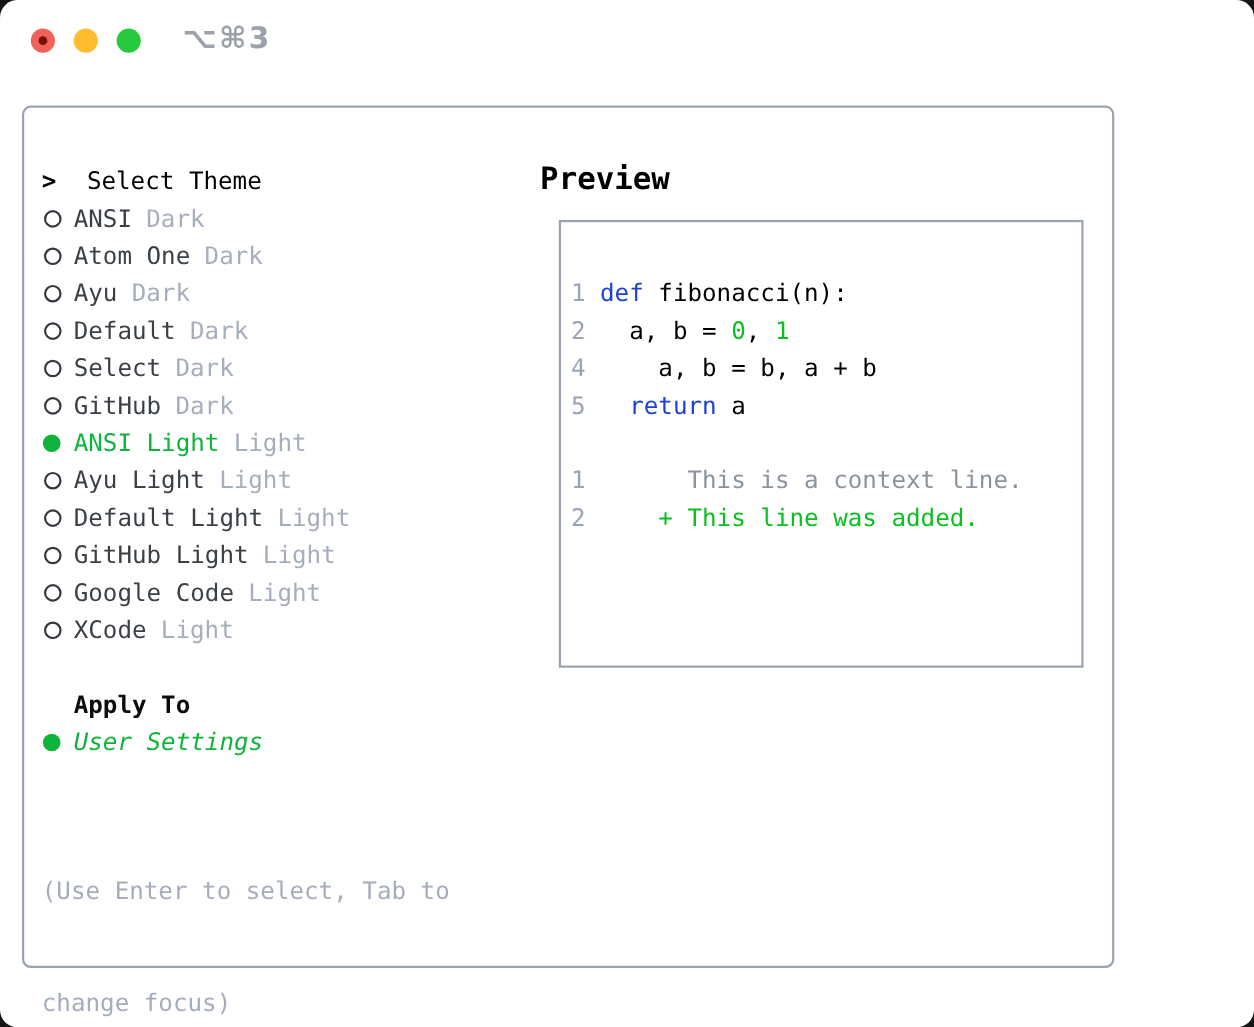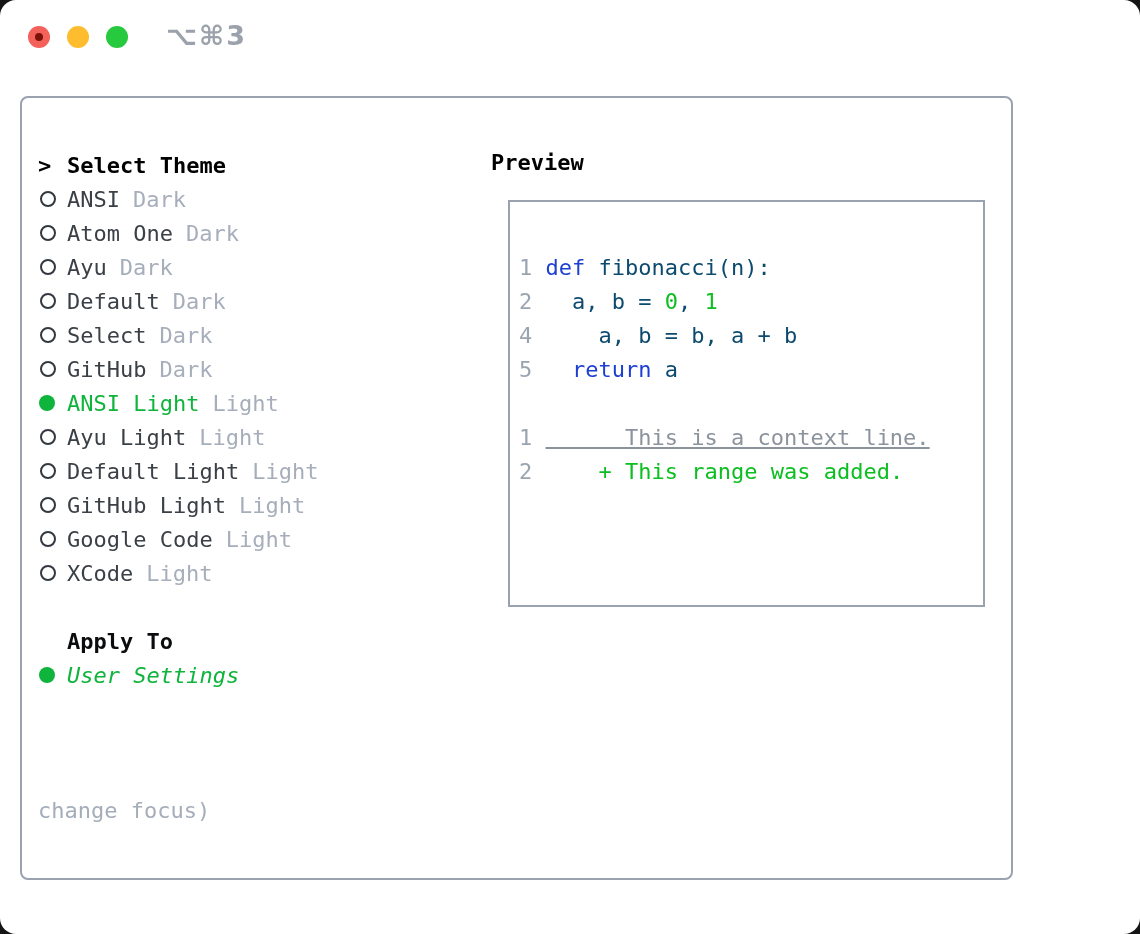--- a/index.html
+++ b/index.html
@@ -27,47 +27,47 @@
   
   .panel{
     position:absolute;left:20px;top:96px;width:993px;height:784px;
     box-sizing:border-box;border:2px solid var(--border-gray);border-radius:8px;
     background:#fff;
   }
   .left-col{position:absolute;left:16px;top:50px;width:430px;}
   .row{height:34px;display:flex;align-items:center;font-size:22px;}
   .marker{width:29px;flex:0 0 29px;display:flex;align-items:center;}
   .prompt{color:#000;font-weight:700;font-size:22px;}
-  .section-title{color:#000;font-weight:700;}
+  .section-title{color:#000;font-weight:400;margin-left:12px;}
   .sub-title{color:#0a0c0e;font-weight:700;}
   .circle{width:12px;height:12px;border:2px solid #33383f;border-radius:50%;margin-left:2px;box-sizing:content-box;}
   .circle.filled{width:16px;height:16px;border:none;margin-left:1px;background:var(--accent-green);}
   .t-name{color:#3b4046;white-space:pre;}
   .t-variant{color:var(--muted-gray);margin-left:13px;white-space:pre;}
   .theme-row.selected .t-name{color:var(--accent-green);}
   .apply-row .t-name{color:#3b4046;font-style:italic;}
   .apply-row.selected .t-name{color:var(--accent-green);}
   .spacer{height:34px;}
   .hint{font-size:22px;line-height:34px;color:#a4adb9;white-space:pre;}
   
-  .preview-title{position:absolute;left:469px;top:48px;height:34px;line-height:34px;font-size:22px;font-weight:700;color:#000;}
+  .preview-title{position:absolute;left:469px;top:48px;height:34px;line-height:34px;font-size:28px;font-weight:700;color:#000;}
   .preview-box{
     position:absolute;left:486px;top:102px;width:477px;height:407px;
     box-sizing:border-box;border:2px solid var(--border-gray);background:#fff;
   }
   .code-wrap{position:absolute;left:9px;top:49px;}
   .code-line{height:34px;line-height:34px;font-size:22px;white-space:pre;}
   .s-ln{color:var(--line-number-gray);}
-  .s-plain{color:#0c4a6e;}
+  .s-plain{color:#000000;}
   .s-kw{color:var(--keyword-blue);}
   .s-bi{color:var(--builtin-cyan);}
   .s-num{color:var(--code-green);}
   .s-del{color:var(--deleted-red);}
   .s-add{color:var(--code-green);}
-  .s-ctx{color:var(--context-gray);text-decoration:underline;}
+  .s-ctx{color:var(--context-gray);}
 </style>
 </head>
 <body>
 
 <div class="window">
 
   <div class="traffic">
     <span class="tl-btn tl-red">
       <span class="tl-dot"></span>
     </span>
@@ -185,31 +185,32 @@
             <span class="marker">
               <span class="circle filled"></span>
             </span>
             <span class="t-name">User Settings</span>
           </div>
         </div>
 
       <div class="spacer"></div>
 
       <div class="hint">
+        <div>(Use Enter to select, Tab to</div>
         <div>change focus)</div>
       </div>
     </div>
 
     <div class="preview-title">Preview</div>
     <div class="preview-box">
       <div class="code-wrap" id="code-wrap">
           <div class="code-line"><span class="s-ln">1 </span><span class="s-kw">def</span><span class="s-plain"> fibonacci(n):</span></div>
           <div class="code-line"><span class="s-ln">2 </span><span class="s-plain">  a, b = </span><span class="s-num">0</span><span class="s-plain">, </span><span class="s-num">1</span></div>
           <div class="code-line"><span class="s-ln">4 </span><span class="s-plain">    a, b = b, a + b</span></div>
           <div class="code-line"><span class="s-ln">5 </span><span class="s-plain">  </span><span class="s-kw">return</span><span class="s-plain"> a</span></div>
           <div class="code-line"></div>
           <div class="code-line"><span class="s-ln">1 </span><span class="s-ctx">      This is a context line.</span></div>
-          <div class="code-line"><span class="s-ln">2 </span><span class="s-plain">    </span><span class="s-add">+ This range was added.</span></div>
+          <div class="code-line"><span class="s-ln">2 </span><span class="s-plain">    </span><span class="s-add">+ This line was added.</span></div>
         </div>
     </div>
 
   </div>
 </div>
 
 </body></html>

